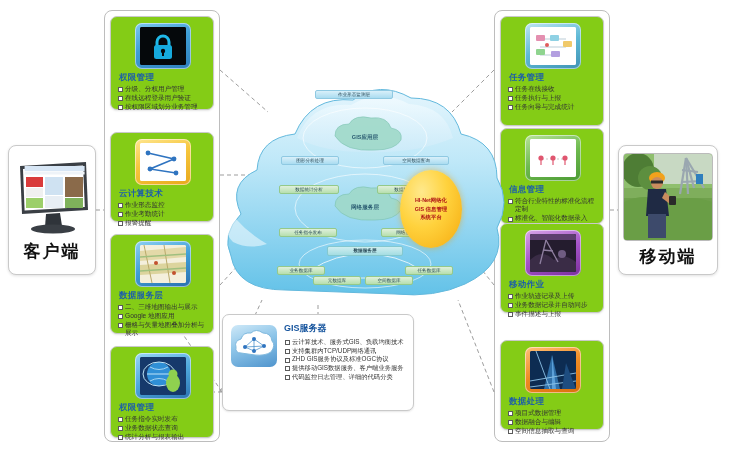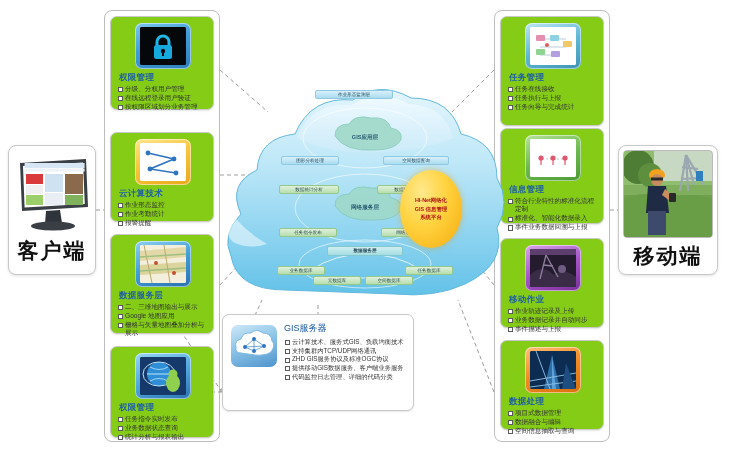--- a/index.html
+++ b/index.html
@@ -65,21 +65,21 @@
   .t-data{background:linear-gradient(160deg,#ffc07a 0%,#ef8a22 50%,#d9700c 100%);}
   .t-data .inner{background:#0d2c52;}
 
   
   .endpoint{
     position:absolute;background:#fff;border:1px solid #c9c9c9;border-radius:8px;
     box-sizing:border-box;box-shadow:0 1px 3px rgba(0,0,0,.12);
     display:flex;flex-direction:column;align-items:center;justify-content:center;
   }
   .endpoint .elabel{
-    font-size:21px;font-weight:bold;color:#111;letter-spacing:2px;margin-top:4px;
+    font-size:17px;font-weight:bold;color:#111;letter-spacing:2px;margin-top:4px;
   }
   .photo{
     width:88px;height:88px;border-radius:4px;overflow:hidden;position:relative;
     border:1px solid #bbb;
   }
 
   
   #cloud{position:absolute;left:215px;top:78px;width:300px;height:230px;}
 
   .layerlbl{
@@ -114,21 +114,21 @@
     position:absolute;left:222px;top:314px;width:192px;height:97px;
     background:#fff;border:1px solid #c9c9c9;border-radius:7px;box-sizing:border-box;
     box-shadow:0 1px 2px rgba(0,0,0,.10);
     display:flex;padding:7px 6px 6px 8px;
   }
   #gis-server .gicon{
     width:46px;height:42px;border-radius:7px;flex:0 0 auto;margin-right:7px;margin-top:3px;
     background:linear-gradient(160deg,#cfe9f8 0%,#8cc4e8 45%,#4f94cd 100%);
     position:relative;overflow:hidden;
   }
-  #gis-server .gtitle{font-size:9px;font-weight:normal;color:#17559e;margin-bottom:3px;}
+  #gis-server .gtitle{font-size:9px;font-weight:bold;color:#17559e;margin-bottom:3px;}
   #gis-server .flist li{font-size:6.3px;line-height:8.2px;}
 
   svg{display:block;}
 </style>
 </head>
 <body>
 
 <div id="stage">
 
   <div class="col-frame" style="left:104px;top:10px;width:116px;height:432px;"></div>
@@ -351,21 +351,21 @@
       </div>
     </div>
     <div class="ftitle">信息管理</div>
     <ul class="flist">
       <li>符合行业特性的标准化流程定制</li>
       <li>标准化、智能化数据录入</li>
       <li>事件业务数据回溯与上报</li>
     </ul>
   </div>
 
-  <div class="card fcard" style="left:500px;top:238px;width:104px;height:90px;">
+  <div class="card fcard" style="left:500px;top:223px;width:104px;height:90px;">
     <div class="fthumb t-mobile">
       <div class="inner">
         <svg viewBox="0 0 46 38" width="46" height="38">
           <rect width="46" height="38" fill="#241c2e"></rect>
           <rect x="0" y="0" width="46" height="6" fill="#5d3f6e"></rect>
           <path d="M0 26 Q12 14 24 26 Q34 18 46 28 L46 38 L0 38 Z" fill="#3a2c46"></path>
           <g stroke="#8f7fa0" stroke-width="1.3" fill="none">
             <path d="M16 6 L10 30"></path>
               <path d="M16 6 L28 28"></path>
               <path d="M13 16 L23 17"></path>

